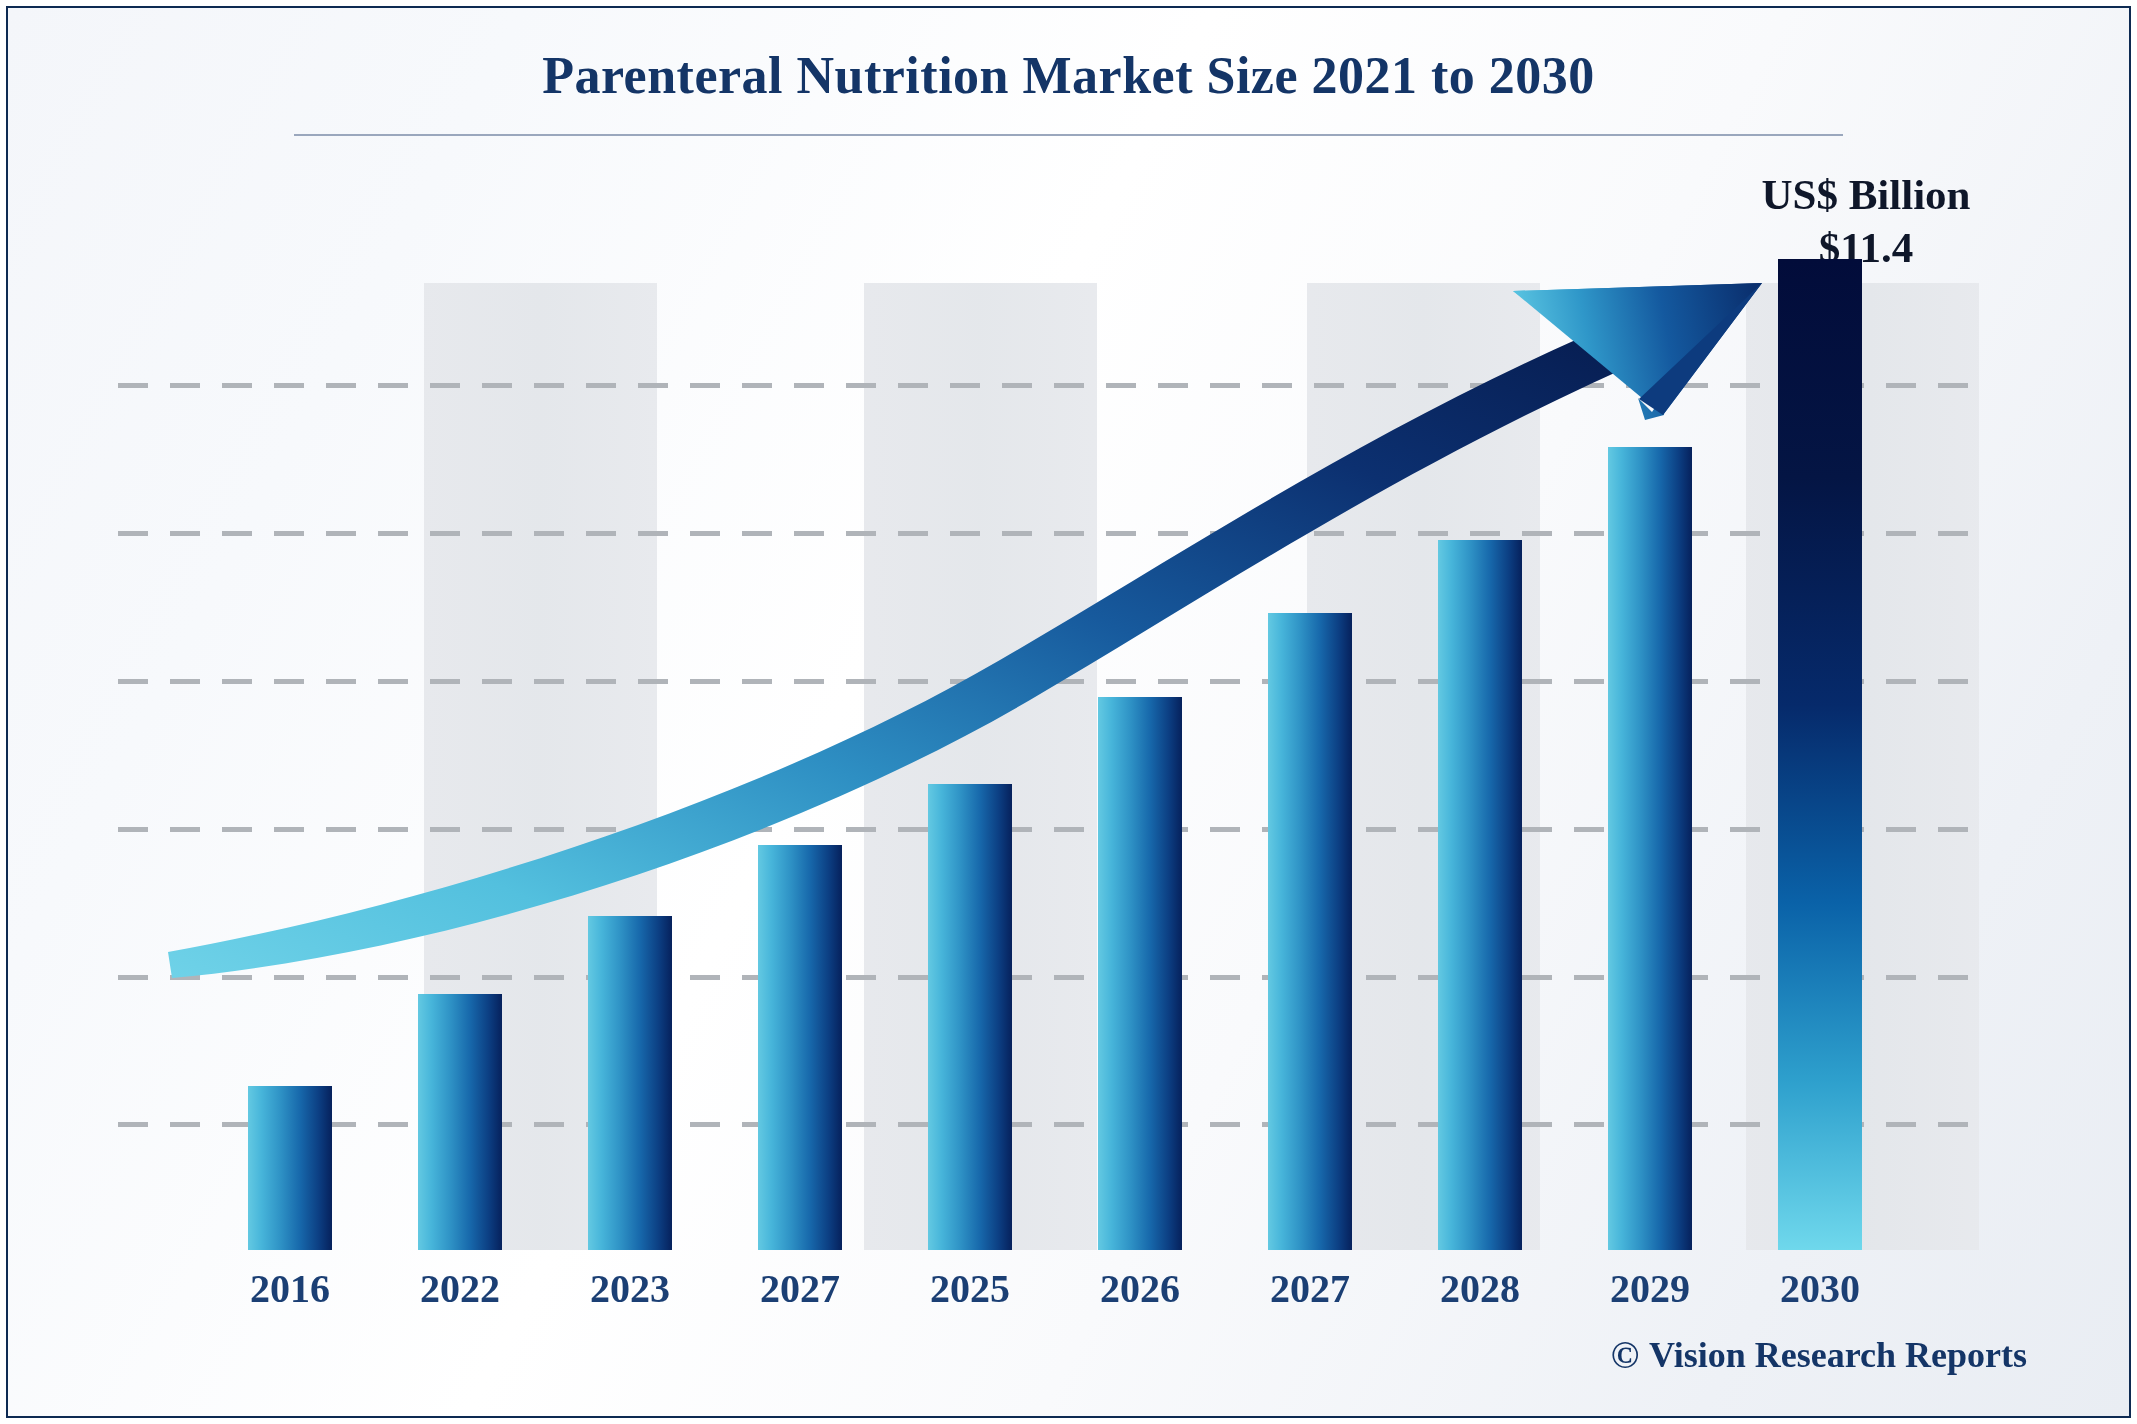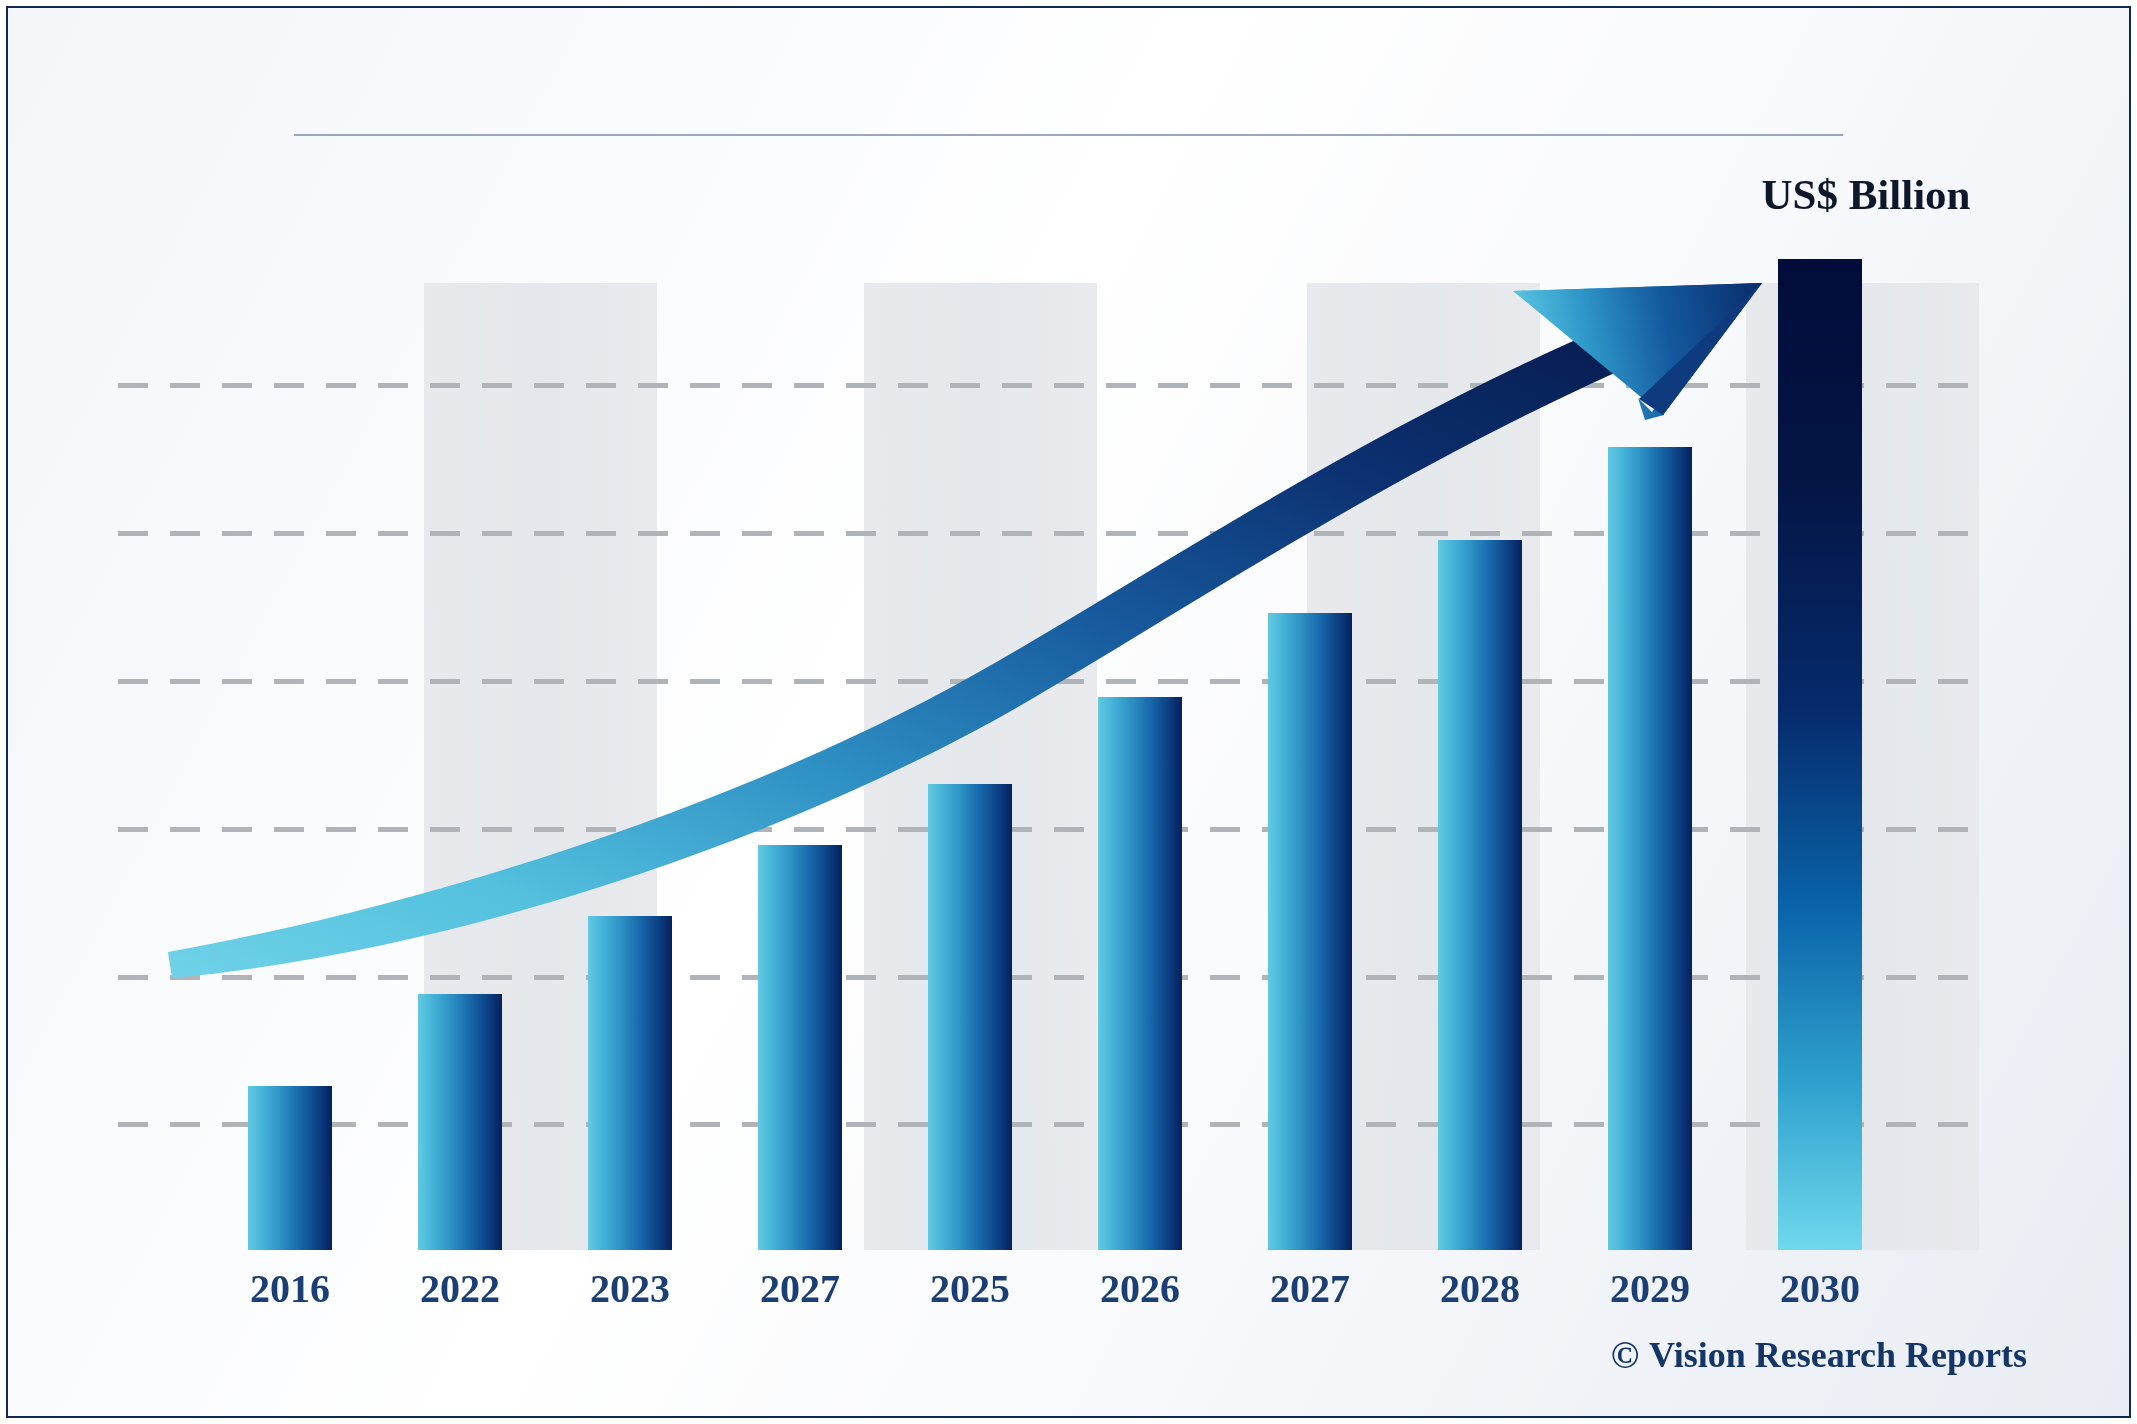--- a/index.html
+++ b/index.html
@@ -165,24 +165,26 @@
     font-size: 38px;
     line-height: 1;
   }
 </style>
 </head>
 <body>
 
 <div id="figure">
   <div class="frame"></div>
 
+  <div class="title">Parenteral Nutrition Market Size 2021 to 2030</div>
   <div class="title-rule"></div>
 
   <div class="unit-label">
     <span>US$ Billion</span>
+    <span class="u-value">$11.4</span>
   </div>
 
   <div class="plot" id="plot">
       <div class="band" style="left: 424px; width: 233px;"></div>
       <div class="band" style="left: 864px; width: 233px;"></div>
       <div class="band" style="left: 1307px; width: 233px;"></div>
       <div class="band" style="left: 1746px; width: 233px;"></div>
       <div class="gridline" style="top: 383px;"></div>
       <div class="gridline" style="top: 531px;"></div>
       <div class="gridline" style="top: 679px;"></div>

